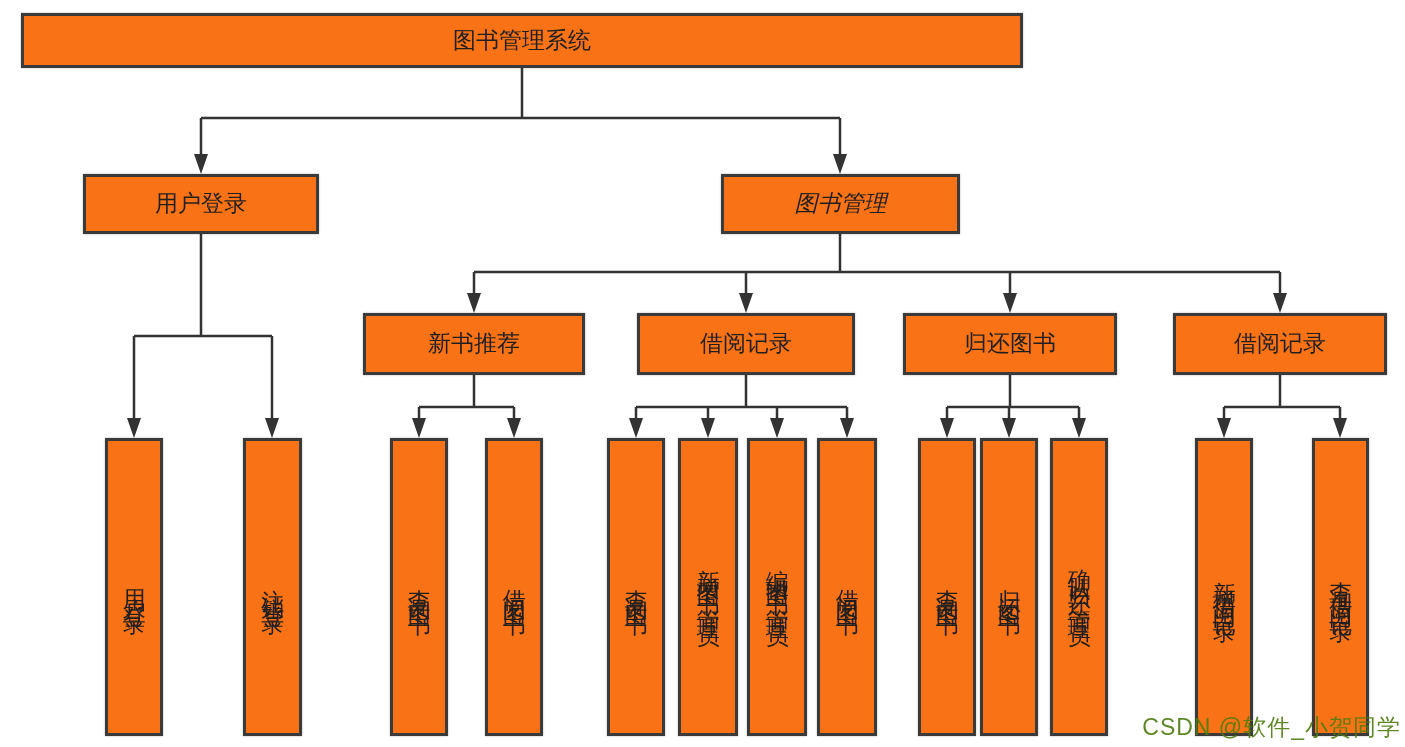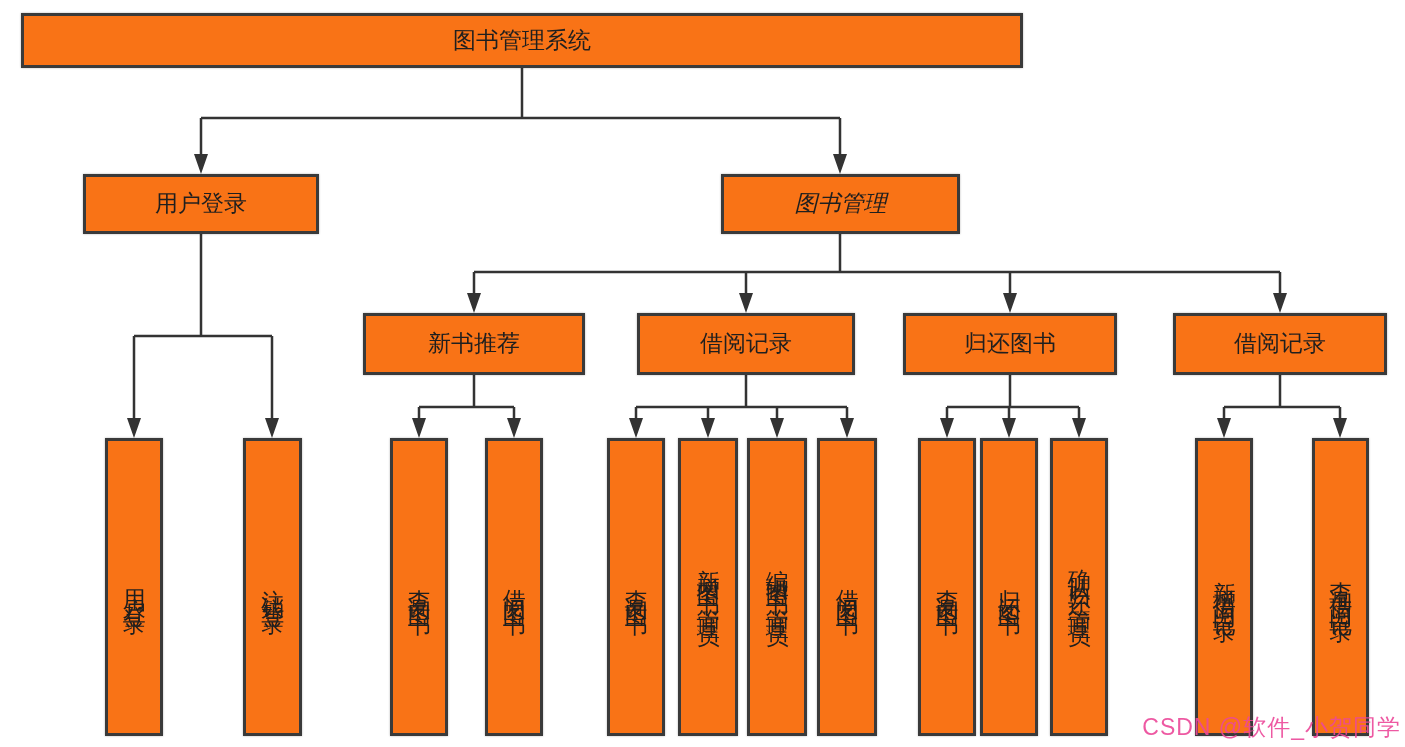--- a/index.html
+++ b/index.html
@@ -64,21 +64,21 @@
   .l-cb-return      { left: 980px;  width: 58px; }
   .l-cb-confirm     { left: 1050px; width: 58px; }
   .l-record-add     { left: 1195px; width: 58px; }
   .l-record-query   { left: 1312px; width: 57px; }
   .watermark {
     position: absolute;
     right: 4px;
     top: 712px;
     font-size: 23px;
     letter-spacing: 1px;
-    color: #ec4899;
+    color: #4d7c0f;
     opacity: 0.9;
     white-space: nowrap;
   }
 </style>
 </head>
 <body>
 
 <div class="canvas">
 
   <svg class="connector-layer" viewBox="0 0 1405 747" xmlns="http://www.w3.org/2000/svg">

